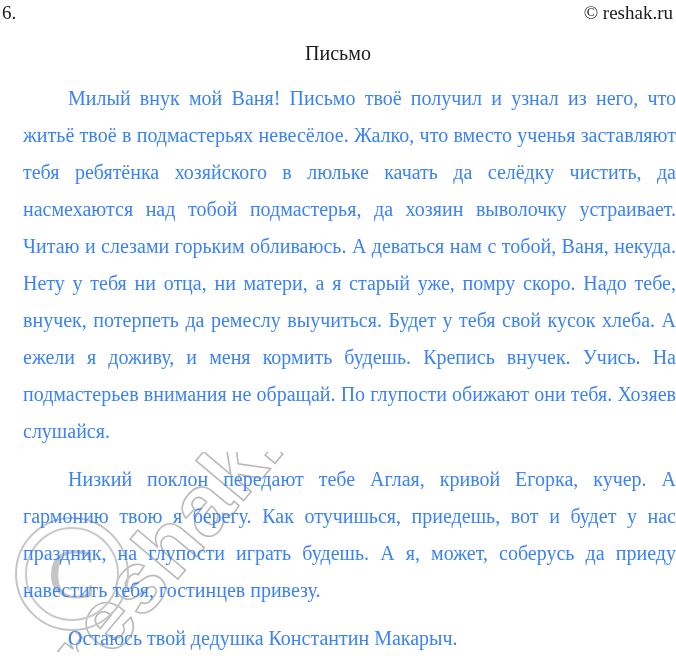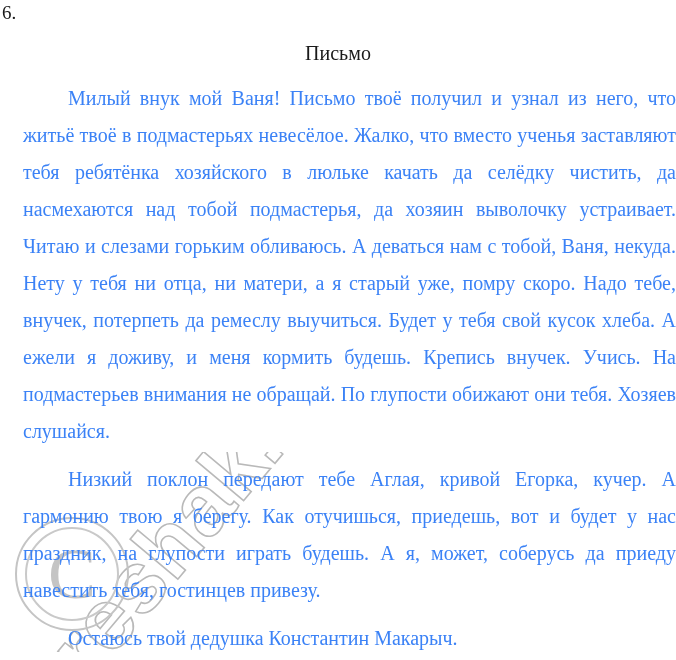--- a/index.html
+++ b/index.html
@@ -122,20 +122,21 @@
       <g>
         <circle cx="118" cy="122" r="56" fill="none" stroke="#c4c4c4" stroke-width="2"></circle>
         <circle cx="118" cy="122" r="46" fill="none" stroke="#c9c9c9" stroke-width="2"></circle>
         <text x="118" y="146" text-anchor="middle" font-family="Liberation Serif, serif" font-size="72" fill="#c4c4c4">C</text>
       </g>
     </svg>
   </div>
 
   <div class="header">
     <span class="header-number">6.</span>
+    <span class="header-copyright">© reshak.ru</span>
   </div>
 
   <div class="doc-title">Письмо</div>
 
   <div class="body-text">
     <p class="paragraph justify-all">Милый внук мой Ваня! Письмо твоё получил и узнал из него, что житьё твоё в подмастерьях невесёлое. Жалко, что вместо ученья заставляют тебя ребятёнка хозяйского в люльке качать да селёдку чистить, да насмехаются над тобой подмастерья, да хозяин выволочку устраивает. Читаю и слезами горьким обливаюсь. А деваться нам с тобой, Ваня, некуда. Нету у тебя ни отца, ни матери, а я старый уже, помру скоро. Надо тебе, внучек, потерпеть да ремеслу выучиться. Будет у тебя свой кусок хлеба. А ежели я доживу, и меня кормить будешь. Крепись внучек. Учись. На подмастерьев внимания не обращай. По глупости обижают они тебя. Хозяев слушайся.</p>
     <p class="paragraph justify-all">Низкий поклон передают тебе Аглая, кривой Егорка, кучер. А гармонию твою я берегу. Как отучишься, приедешь, вот и будет у нас праздник, на глупости играть будешь. А я, может, соберусь да приеду навестить тебя, гостинцев привезу.</p>
     <p class="paragraph">Остаюсь твой дедушка Константин Макарыч.</p>
   </div>
 

